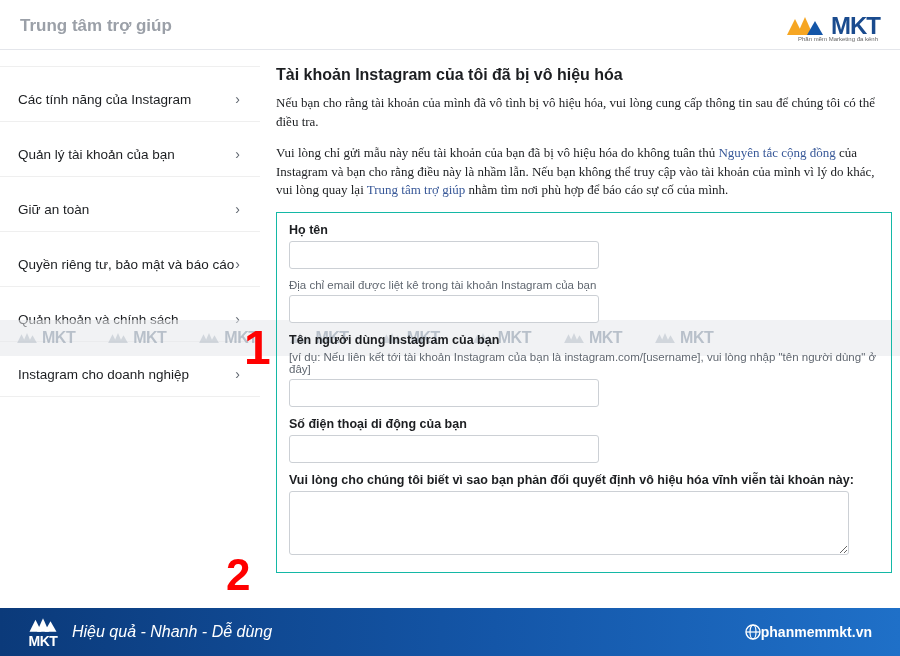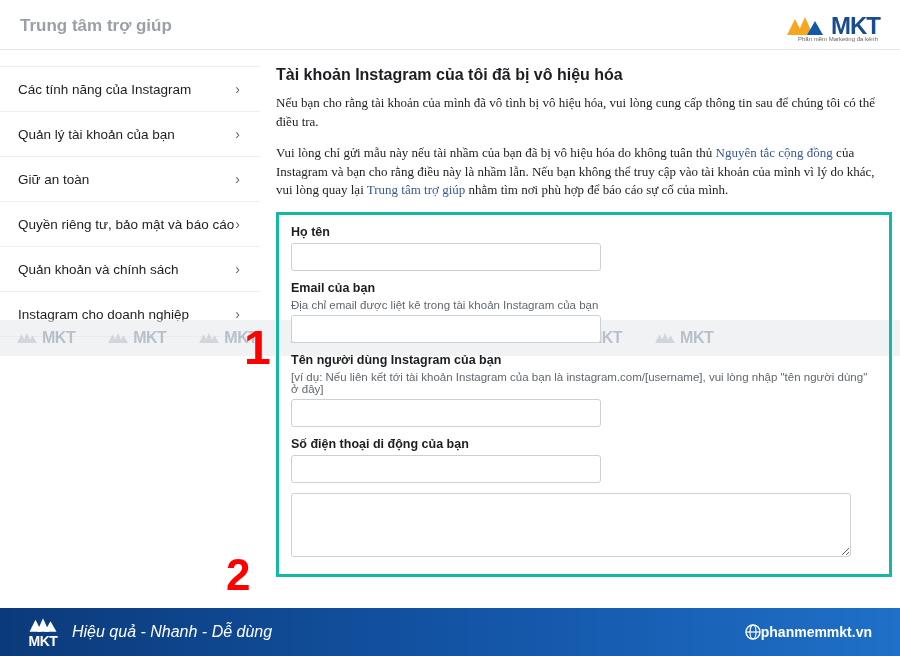--- a/index.html
+++ b/index.html
@@ -52,21 +52,21 @@
 
   .sidebar {
     width: 260px;
     padding: 16px 0 0 0;
     border-right: none;
   }
   .side-item {
     display: flex;
     align-items: center;
     justify-content: space-between;
-    padding: 14px 20px 14px 18px;
+    padding: 24px 20px 14px 18px;
     font-size: 13.5px;
     color: #1c1e21;
     cursor: pointer;
     border-bottom: 1px solid #efefef;
   }
   .side-item:first-child { border-top: 1px solid #efefef; }
   .side-item .chev {
     color: #606770;
     font-size: 14px;
   }
@@ -90,21 +90,21 @@
     margin-bottom: 12px;
     font-family: Liberation Serif, serif;
   }
   .desc a, .lnk {
     color: #385898;
     text-decoration: none;
     cursor: pointer;
   }
 
   .form-box {
-    border: 3px solid #14b8a6;
+    border: 1px solid #14b8a6;
     padding: 10px 12px 12px 12px;
     position: relative;
     background: transparent;
   }
   .fld { margin-bottom: 10px; }
   .fld-label {
     font-size: 12.5px;
     font-weight: 700;
     color: #1c1e21;
     margin-bottom: 4px;
@@ -339,47 +339,47 @@
     <div class="side-item">
       <span>Instagram cho doanh nghiệp</span>
       <span class="chev">›</span>
     </div>
   </nav>
 
   <main class="main" style="z-index:2;">
     <h1 class="page-title">Tài khoản Instagram của tôi đã bị vô hiệu hóa</h1>
     <p class="desc">Nếu bạn cho rằng tài khoản của mình đã vô tình bị vô hiệu hóa, vui lòng cung cấp thông tin sau để chúng tôi có thể điều tra.</p>
     <p class="desc">
-      <span>Vui lòng chỉ gửi mẫu này nếu tài nhầm của bạn đã bị vô hiệu hóa do không tuân thủ </span><a class="lnk">Nguyên tắc cộng đồng</a><span> của Instagram và bạn cho rằng điều này là nhầm lẫn. Nếu bạn không thể truy cập vào tài khoản của mình vì lý do khác, vui lòng quay lại </span><a class="lnk">Trung tâm trợ giúp</a><span> nhằm tìm nơi phù hợp để báo cáo sự cố của mình.</span>
+      <span>Vui lòng chỉ gửi mẫu này nếu tài khoản của bạn đã bị vô hiệu hóa do không tuân thủ </span><a class="lnk">Nguyên tắc cộng đồng</a><span> của Instagram và bạn cho rằng điều này là nhầm lẫn. Nếu bạn không thể truy cập vào tài khoản của mình vì lý do khác, vui lòng quay lại </span><a class="lnk">Trung tâm trợ giúp</a><span> nhằm tìm nơi phù hợp để báo cáo sự cố của mình.</span>
     </p>
 
     <div class="form-box">
       <div class="fld">
         <div class="fld-label">Họ tên</div>
         <input type="text" style="">
       </div>
 
       <div class="fld">
-        <div class="fld-label">Email của bạn</div>
         <div class="fld-hint">Địa chỉ email được liệt kê trong tài khoản Instagram của bạn</div>
         <input type="text" style="">
       </div>
 
       <div class="fld">
         <div class="fld-label">Tên người dùng Instagram của bạn</div>
         <div class="fld-hint">[ví dụ: Nếu liên kết tới tài khoản Instagram của bạn là instagram.com/[username], vui lòng nhập "tên người dùng" ở đây]</div>
         <input type="text" style="">
       </div>
 
       <div class="fld">
         <div class="fld-label">Số điện thoại di động của bạn</div>
         <input type="text" style="">
       </div>
 
       <div class="fld" style="margin-bottom:2px;">
+        <div class="fld-label">Vui lòng cho chúng tôi biết vì sao bạn phản đối quyết định vô hiệu hóa vĩnh viễn tài khoản này:</div>
         <textarea style=""></textarea>
       </div>
     </div>
 
   </main>
 </div>
 
 <div class="anno-1">1</div>
 <div class="anno-2">2</div>
 

